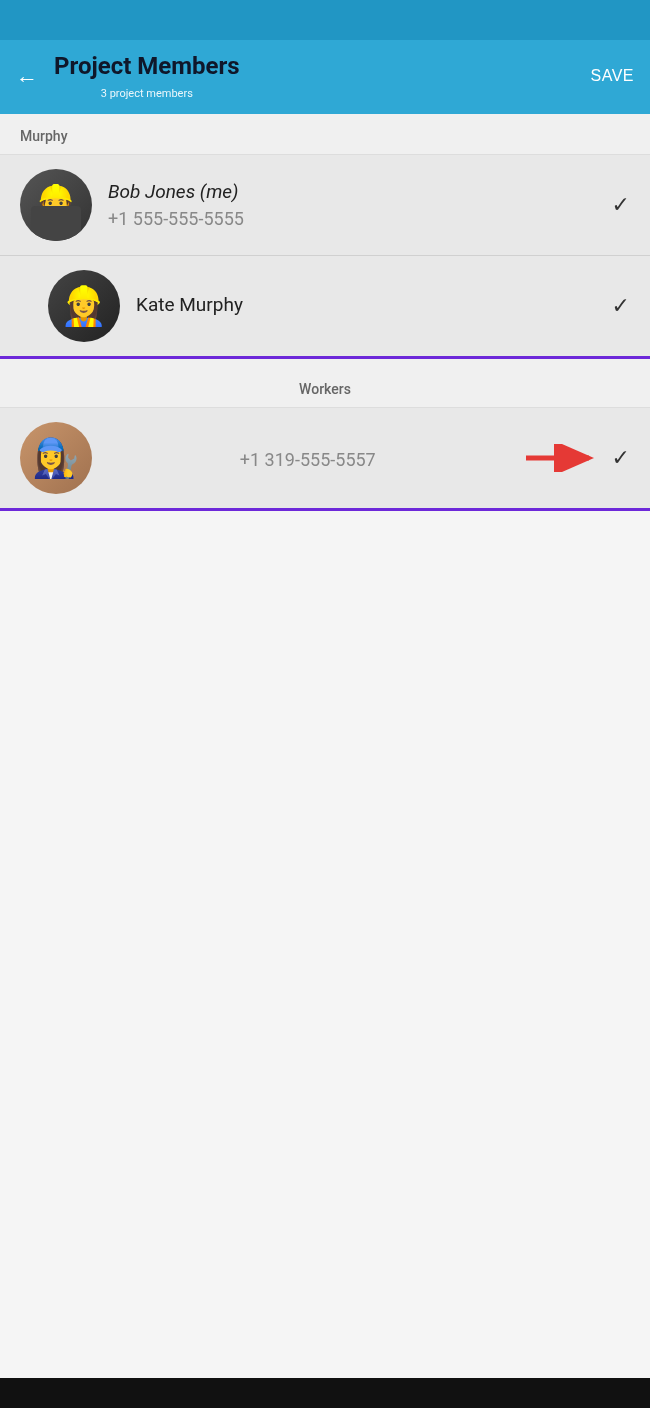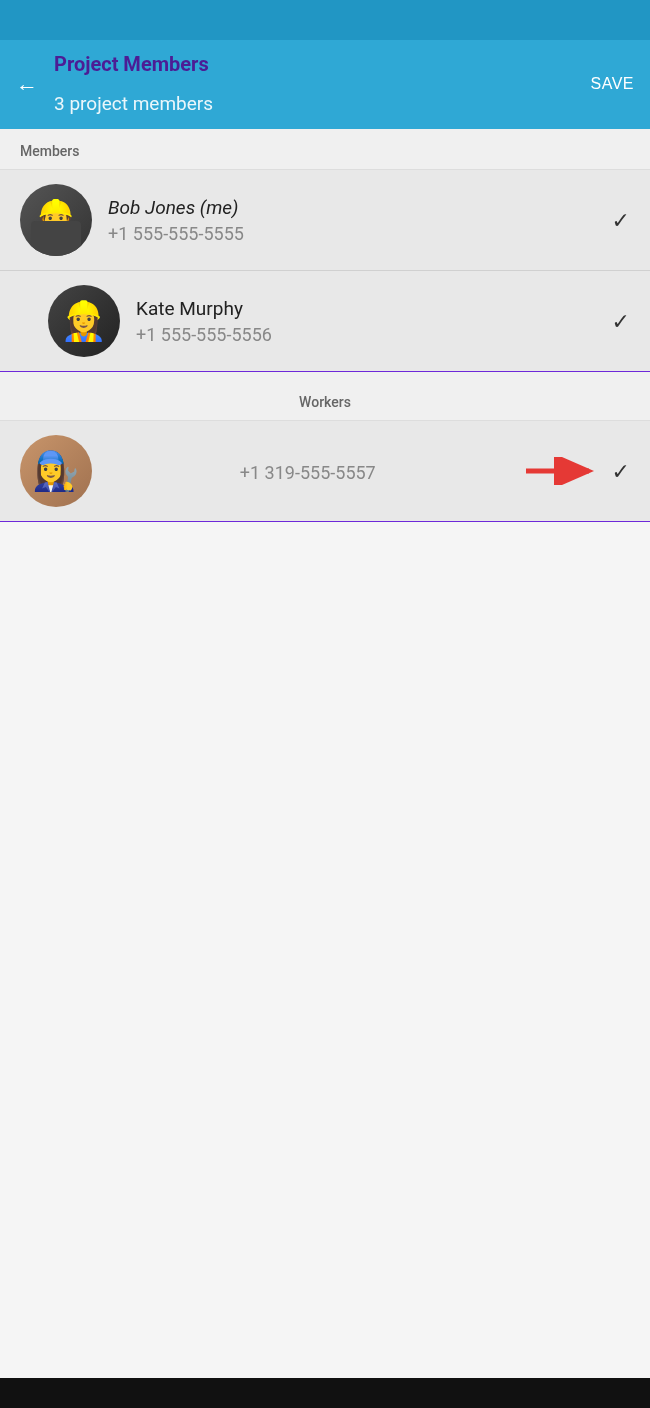--- a/index.html
+++ b/index.html
@@ -40,30 +40,31 @@
       font-size: 22px;
       cursor: pointer;
     }
 
     .header-title-group {
       display: flex;
       flex-direction: column;
     }
 
     .header-title {
-      color: #4c1d95;
-      font-size: 20px;
+      color: #0f172a;
+      font-size: 24px;
       font-weight: bold;
       line-height: 1.2;
     }
 
     .header-subtitle {
       color: rgba(255,255,255,0.9);
-      font-size: 19px;
-      margin-top: 16px;
+      font-size: 11px;
+      margin-top: 6px;
+      text-align: center;
     }
 
     .save-button {
       color: white;
       font-size: 16px;
       font-weight: 500;
       letter-spacing: 0.5px;
       cursor: pointer;
       background: none;
       border: none;
@@ -75,21 +76,21 @@
       font-size: 14px;
       color: #666;
       font-weight: 500;
       background: #f0f0f0;
     }
 
     
     .member-list {
       background: #e8e8e8;
       border-top: 1px solid #ddd;
-      border-bottom: 1px solid #6d28d9;
+      border-bottom: 3px solid #6d28d9;
     }
 
     .member-item {
       display: flex;
       align-items: center;
       padding: 14px 20px;
       background: #e8e8e8;
       gap: 16px;
       position: relative;
     }
@@ -225,38 +226,37 @@
   <div class="header-left">
     <span class="back-arrow">←</span>
     <div class="header-title-group">
       <span class="header-title">Project Members</span>
       <span class="header-subtitle">3 project members</span>
     </div>
   </div>
   <button class="save-button">SAVE</button>
 </div>
 
-<div class="section-label">Members</div>
+<div class="section-label">Murphy</div>
 
 <div class="member-list">
 
   <div class="member-item">
     <div class="avatar avatar-bob"></div>
     <div class="member-info">
       <span class="member-name member-name-italic">Bob Jones (me)</span>
       <span class="member-phone">+1 555-555-5555</span>
     </div>
     <span class="checkmark">✓</span>
   </div>
 
   <div class="member-item">
     <div class="avatar avatar-kate"></div>
     <div class="member-info">
       <span class="member-name">Kate Murphy</span>
-      <span class="member-phone">+1 555-555-5556</span>
     </div>
     <span class="checkmark">✓</span>
   </div>
 </div>
 
 <div class="workers-section">
   <div class="section-label">Workers</div>
 
   <div class="member-list">
 

